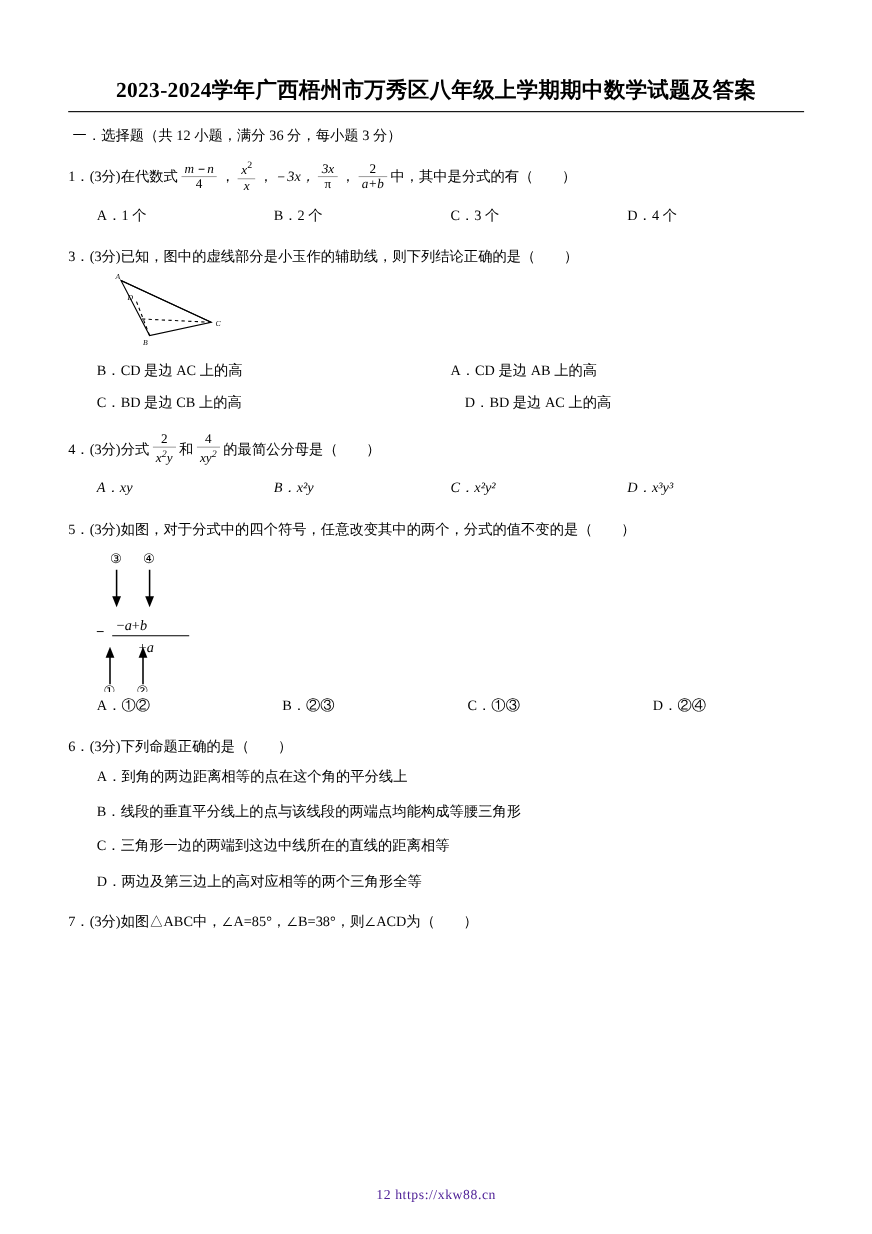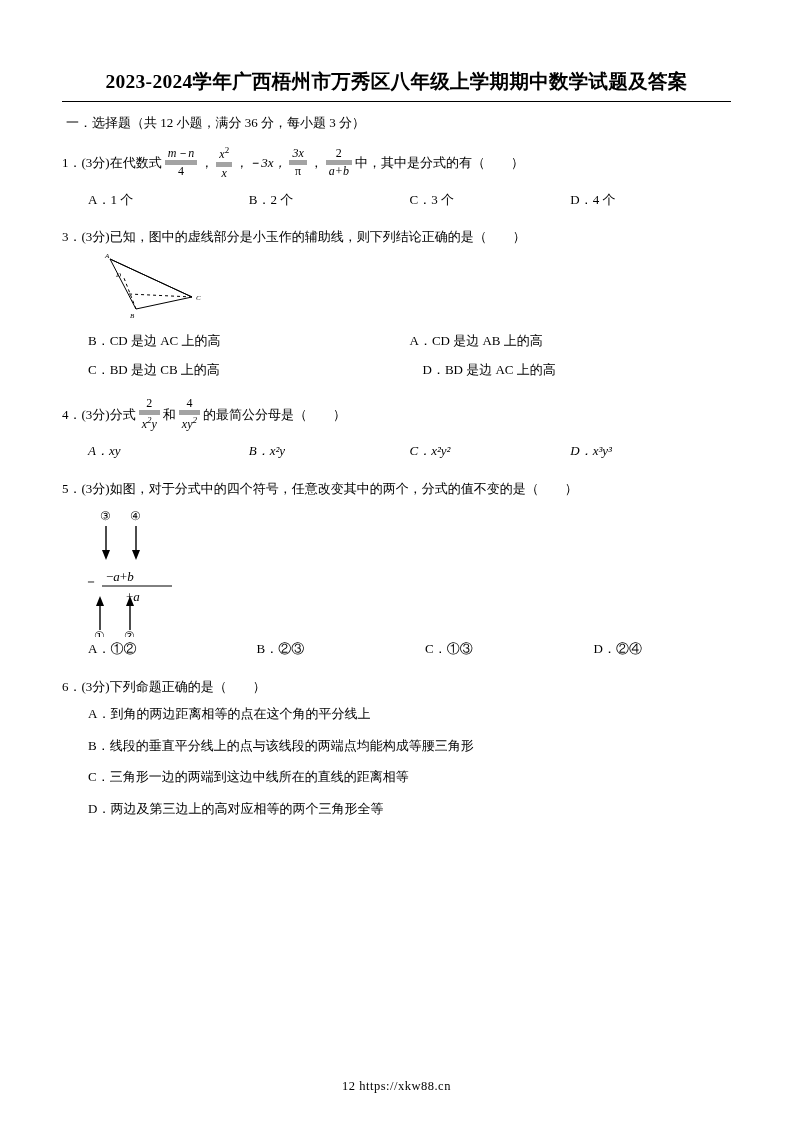--- a/index.html
+++ b/index.html
@@ -75,21 +75,21 @@
     vertical-align: middle;
     text-align: center;
     font-size: 12px;
     line-height: 1.15;
     margin: 0 3px;
     position: relative;
     top: -1px;
   }
   .frac .num {
     display: block;
-    border-bottom: 5px solid #a3a3a3;
+    border-bottom: 1px solid #a3a3a3;
     padding: 0 3px;
   }
   .frac .den {
     display: block;
     padding: 0 3px;
   }
   sup.sm { font-size: 9px; vertical-align: super; }
   
   .fig3 {
     position: relative;
@@ -103,21 +103,21 @@
     height: 135px;
     margin: 4px 0 2px 24px;
   }
   .footer-note {
     position: absolute;
     bottom: 28px;
     left: 0;
     width: 100%;
     text-align: center;
     font-size: 12.5px;
-    color: #000000;
+    color: #4c1d95;
     letter-spacing: 0.5px;
   }
 </style>
 </head>
 <body>
 
 <div class="page">
 
   <div class="doc-title">2023-2024学年广西梧州市万秀区八年级上学期期中数学试题及答案</div>
   <hr class="title-rule">
@@ -212,15 +212,20 @@
       <span>6．(3分)</span><span>下列命题正确的是（　　）</span>
     </div>
     <div class="opts stack">
       <span class="opt">A．到角的两边距离相等的点在这个角的平分线上</span>
       <span class="opt">B．线段的垂直平分线上的点与该线段的两端点均能构成等腰三角形</span>
       <span class="opt">C．三角形一边的两端到这边中线所在的直线的距离相等</span>
       <span class="opt">D．两边及第三边上的高对应相等的两个三角形全等</span>
     </div>
   </div>
 
+  <div class="q">
+    <div class="q-stem">
+      <span>7．(3分)</span><span>如图△ABC中，∠A=85°，∠B=38°，则∠ACD为（　　）</span>
+    </div>
+  </div>
 
   <div class="footer-note">12 https://xkw88.cn</div>
 </div>
 
 </body></html>

